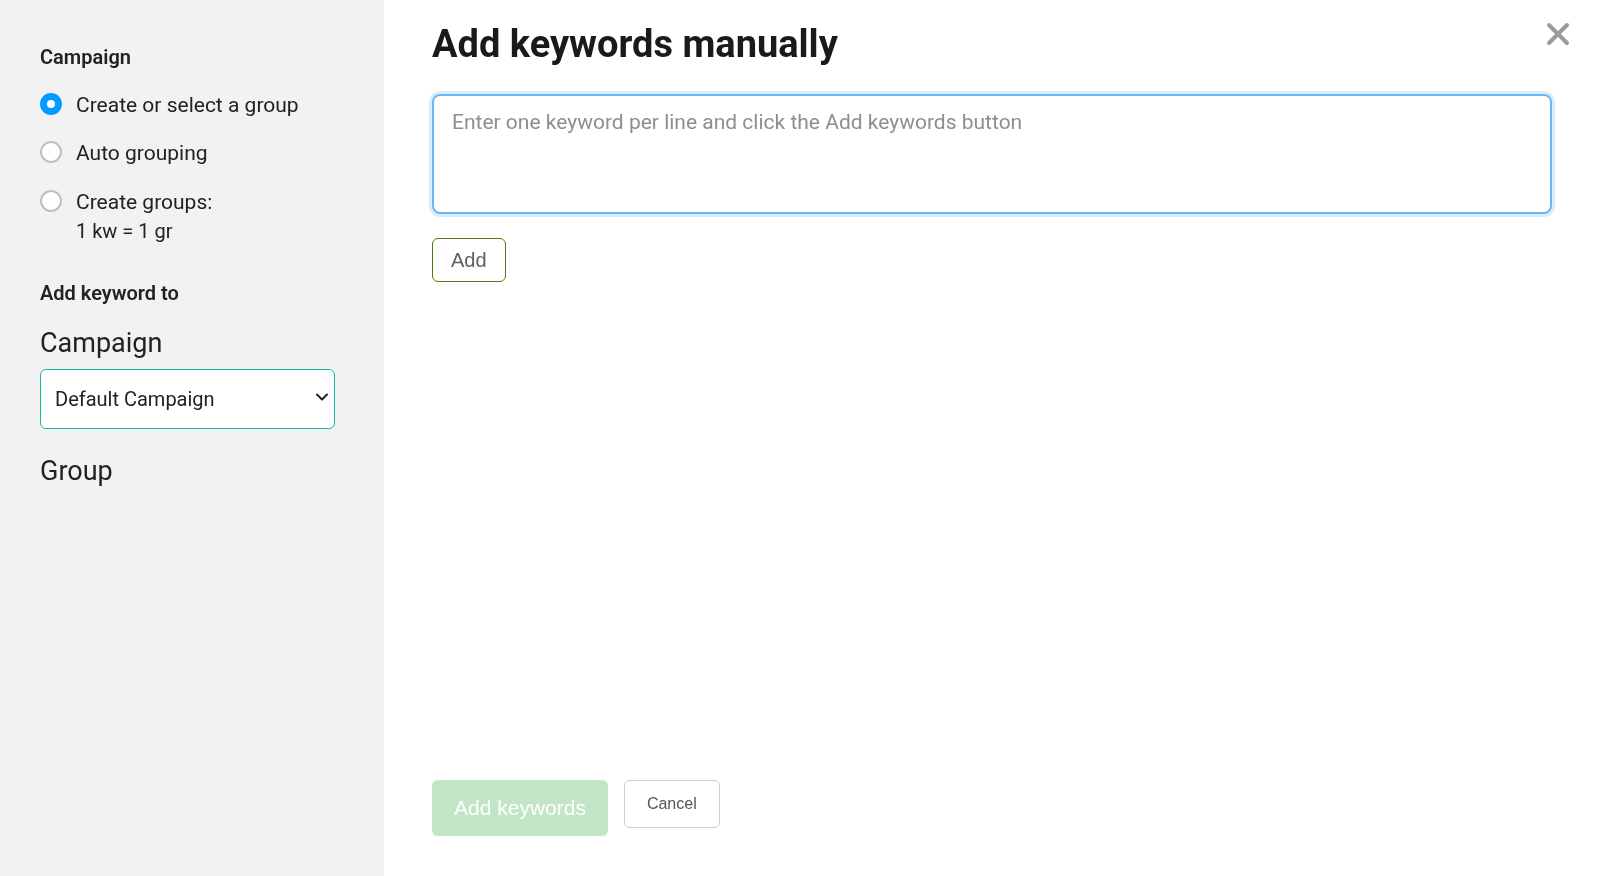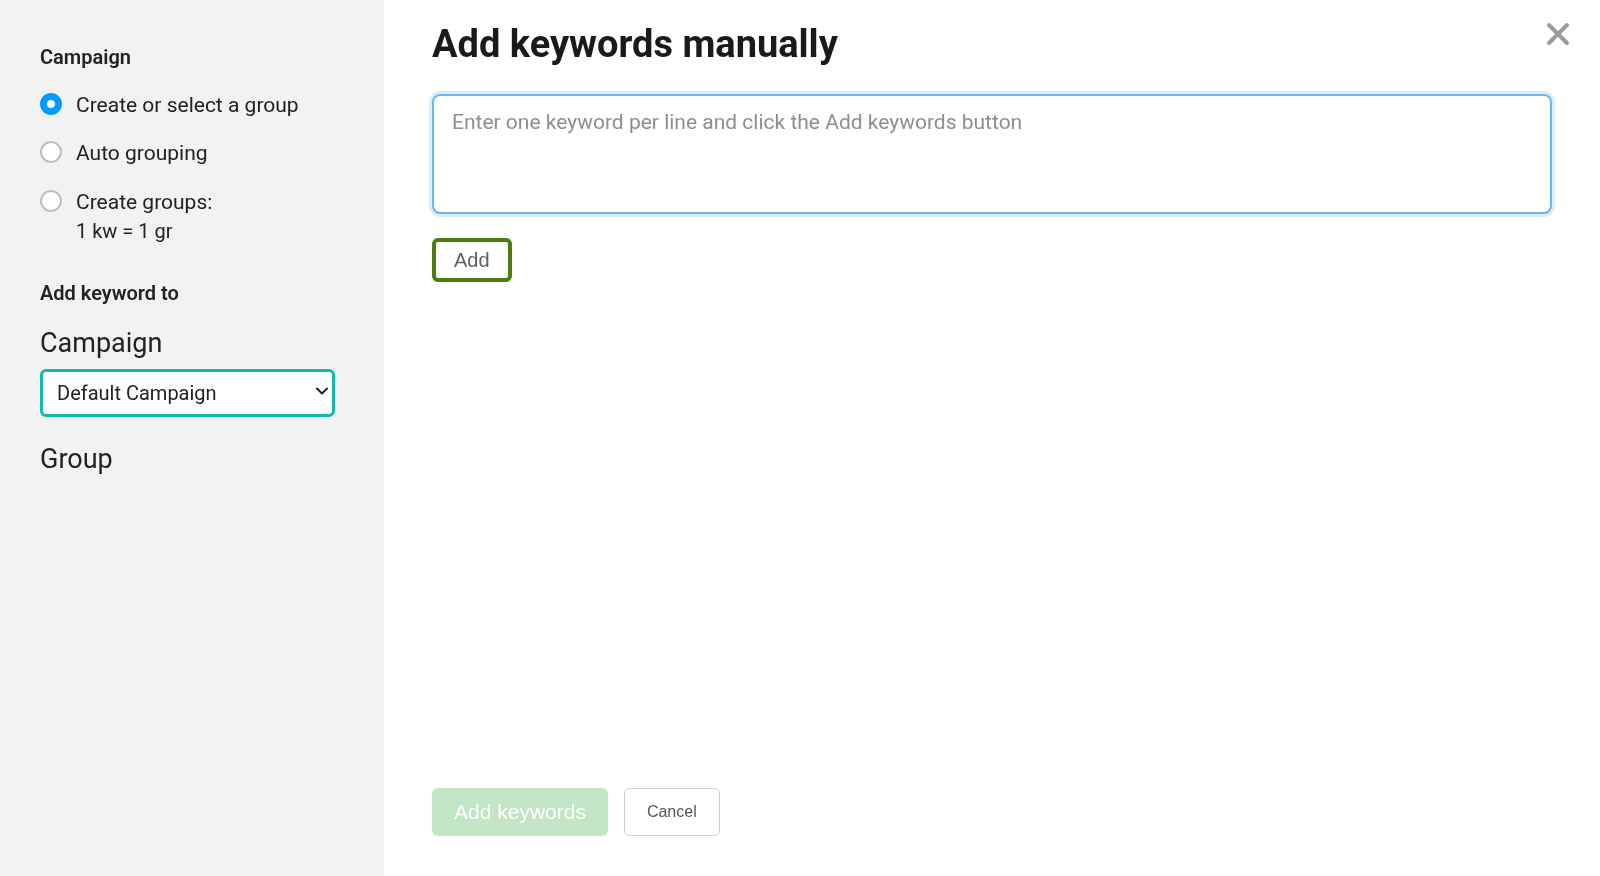--- a/index.html
+++ b/index.html
@@ -77,23 +77,23 @@
       font-size: 27px;
       color: #222;
       margin-bottom: 10px;
     }
     .select-wrap {
       position: relative;
       margin-bottom: 26px;
     }
     .select-box {
       width: 295px;
-      height: 48px;
-      background: #fff;
-      border: 3px solid #14b8a6;
+      height: 60px;
+      background: #fff;
+      border: 1px solid #14b8a6;
       border-radius: 6px;
       padding: 0 44px 0 14px;
       font-size: 20px;
       color: #222;
       display: flex;
       align-items: center;
       cursor: pointer;
     }
     .chevron {
       position: absolute;
@@ -136,35 +136,35 @@
       box-shadow: 0 0 0 3px rgba(106,183,244,0.25);
     }
     .keywords-textarea::placeholder {
       color: #8e8e8e;
     }
     .add-btn {
       margin-top: 24px;
       height: 44px;
       padding: 0 18px;
       background: #fff;
-      border: 4px solid #4d7c0f;
+      border: 1px solid #4d7c0f;
       border-radius: 6px;
       font-size: 20px;
       color: #606060;
       cursor: pointer;
       align-self: flex-start;
     }
     .footer {
       margin-top: auto;
       display: flex;
       gap: 16px;
       padding-top: 40px;
     }
     .btn-primary {
-      height: 48px;
+      height: 56px;
       padding: 0 22px;
       background: #c2e6c5;
       color: #ffffff;
       border: none;
       border-radius: 6px;
       font-size: 21px;
       font-weight: 500;
       cursor: pointer;
     }
     .btn-secondary {

